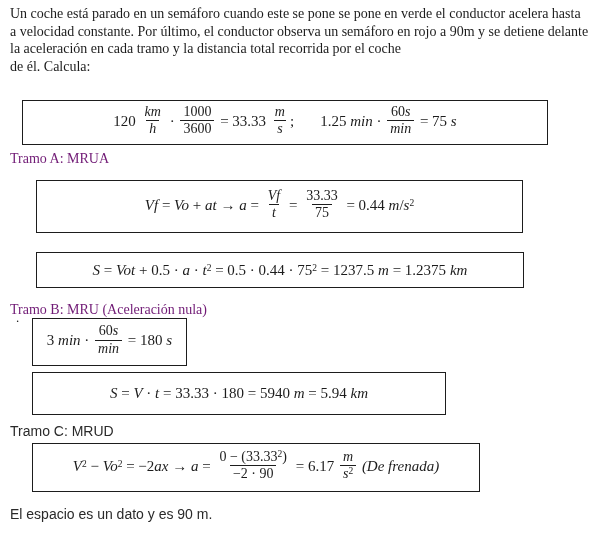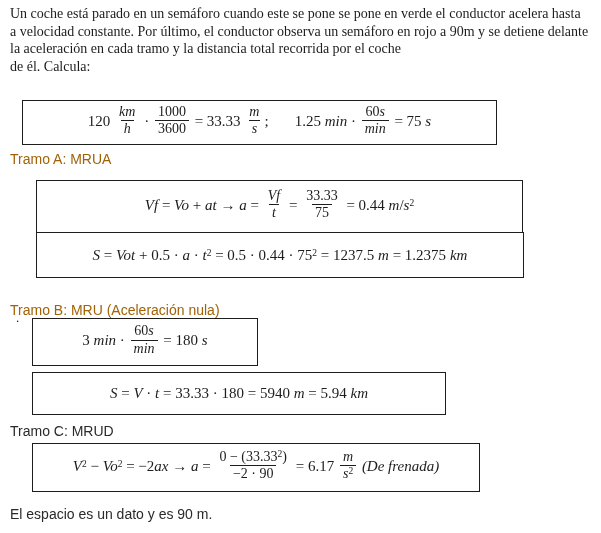--- a/index.html
+++ b/index.html
@@ -10,21 +10,21 @@
     font-family:"Liberation Serif", serif;
     color:#1c1c1c;
     overflow:hidden;
     border-radius:8px;
   }
   
   .para{position:absolute;left:10px;top:5px;width:590px;font-size:14px;line-height:17.6px;}
   .pline{white-space:nowrap;}
   
   .flabel{position:absolute;left:10px;font-size:14px;white-space:nowrap;}
-  .serif{font-family:Liberation Sans, sans-serif;color:#a16207;}
+  .serif{font-family:Liberation Serif, serif;color:#701a75;}
   .sans{font-family:"Liberation Sans", sans-serif;font-size:14px;color:#2a2a2a;}
   
   .fbox{
     position:absolute;box-sizing:border-box;
     border:1.5px solid #1d1d1d;background:#ffffff;
     display:flex;align-items:center;justify-content:center;
   }
   .formula{
     font-family:"Liberation Serif", serif;
     font-size:15px;color:#1c1c1c;
@@ -47,21 +47,21 @@
 
 <div class="page">
 
   <div class="para">
     <div class="pline">Un coche está parado en un semáforo cuando este se pone se pone en verde el conductor acelera hasta</div>
     <div class="pline">a velocidad constante. Por último, el conductor observa un semáforo en rojo a 90m y se detiene delante</div>
     <div class="pline">la aceleración en cada tramo y la distancia total recorrida por el coche</div>
     <div class="pline">de él. Calcula:</div>
   </div>
 
-  <div class="fbox" style="left:22px;top:100px;width:475px;height:45px;">
+  <div class="fbox" style="left:22px;top:100px;width:526px;height:45px;">
     <div class="formula"><span class="up">120 </span><span class="frac">
           <span class="num"><span class="var">km</span></span>
           <span class="den"><span class="var">h</span></span>
         </span><span class="up"> · </span><span class="frac">
           <span class="num"><span class="up">1000</span></span>
           <span class="den"><span class="up">3600</span></span>
         </span><span class="up"> = 33.33 </span><span class="frac">
           <span class="num"><span class="var">m</span></span>
           <span class="den"><span class="var">s</span></span>
         </span><span class="up">;</span><span class="gap" style="width: 26px;"></span><span class="up">1.25 </span><span class="var">min</span><span class="up"> · </span><span class="frac">
@@ -75,29 +75,29 @@
   <div class="fbox" style="left:36px;top:180px;width:487px;height:53px;">
     <div class="formula"><span class="var">Vf</span><span class="up"> = </span><span class="var">Vo</span><span class="up"> + </span><span class="var">at</span><span class="up"> → </span><span class="var">a</span><span class="up"> = </span><span class="frac">
           <span class="num"><span class="var">Vf</span></span>
           <span class="den"><span class="var">t</span></span>
         </span><span class="up"> = </span><span class="frac">
           <span class="num"><span class="up">33.33</span></span>
           <span class="den"><span class="up">75</span></span>
         </span><span class="up"> = 0.44 </span><span class="var">m</span><span class="up">/</span><span class="var">s</span><span class="sup">2</span></div>
   </div>
 
-  <div class="fbox" style="left:36px;top:232px;width:488px;height:46px;">
+  <div class="fbox" style="left:36px;top:252px;width:488px;height:36px;">
     <div class="formula"><span class="var">S</span><span class="up"> = </span><span class="var">Vot</span><span class="up"> + 0.5 · </span><span class="var">a</span><span class="up"> · </span><span class="var">t</span><span class="sup">2</span><span class="up"> = 0.5 · 0.44 · 75</span><span class="sup">2</span><span class="up"> = 1237.5 </span><span class="var">m</span><span class="up"> = 1.2375 </span><span class="var">km</span></div>
   </div>
 
   <div class="flabel serif" style="top:302px;">Tramo B: MRU (Aceleración nula)</div>
 
   <span class="stray" style="left:16px;top:310px;">.</span>
 
-  <div class="fbox" style="left:32px;top:318px;width:226px;height:48px;">
+  <div class="fbox" style="left:32px;top:318px;width:155px;height:48px;">
     <div class="formula"><span class="up">3 </span><span class="var">min</span><span class="up"> · </span><span class="frac">
           <span class="num"><span class="up">60</span><span class="var">s</span></span>
           <span class="den"><span class="var">min</span></span>
         </span><span class="up"> = 180 </span><span class="var">s</span></div>
   </div>
 
   <div class="fbox" style="left:32px;top:372px;width:414px;height:43px;">
     <div class="formula"><span class="var">S</span><span class="up"> = </span><span class="var">V</span><span class="up"> · </span><span class="var">t</span><span class="up"> = 33.33 · 180 = 5940 </span><span class="var">m</span><span class="up"> = 5.94 </span><span class="var">km</span></div>
   </div>
 

